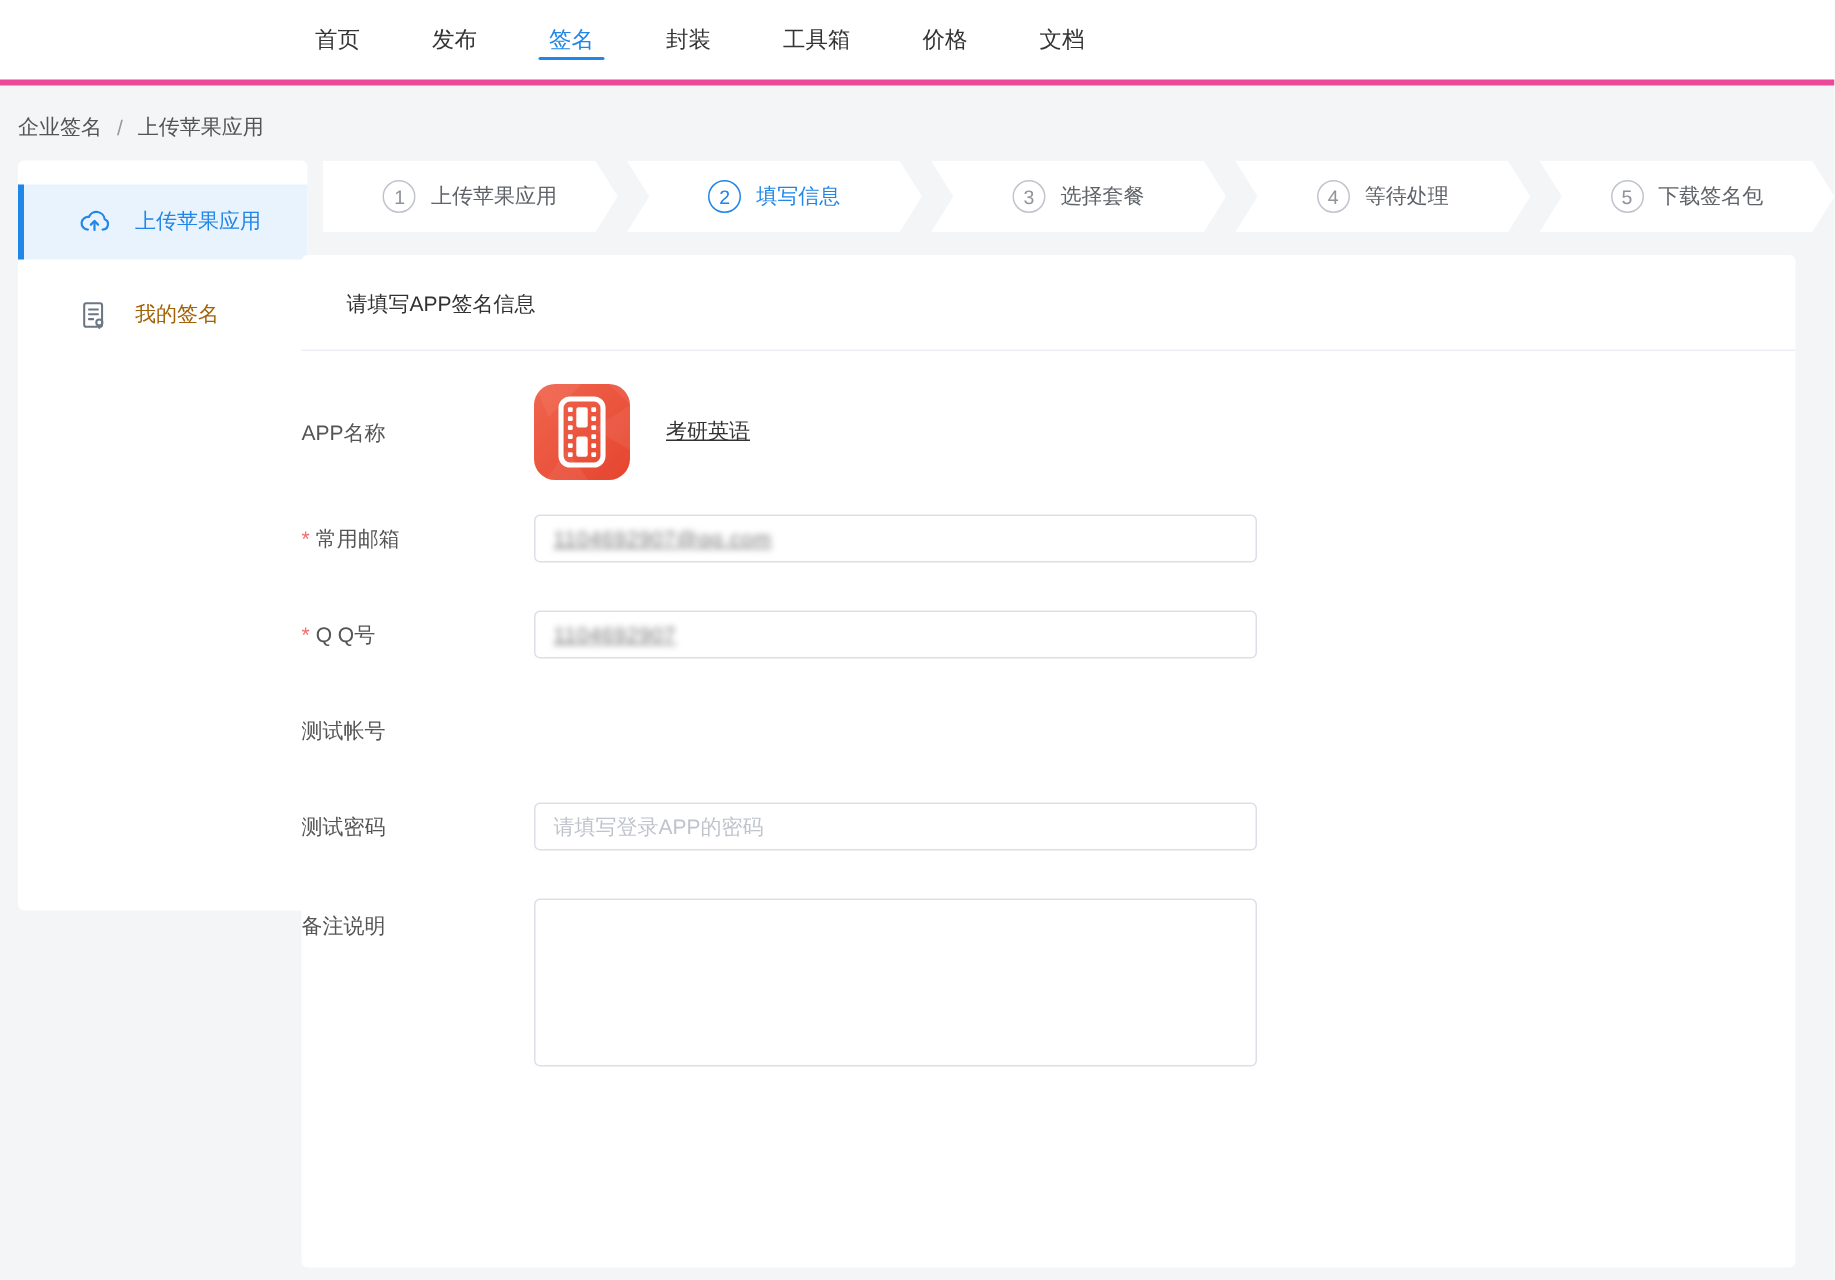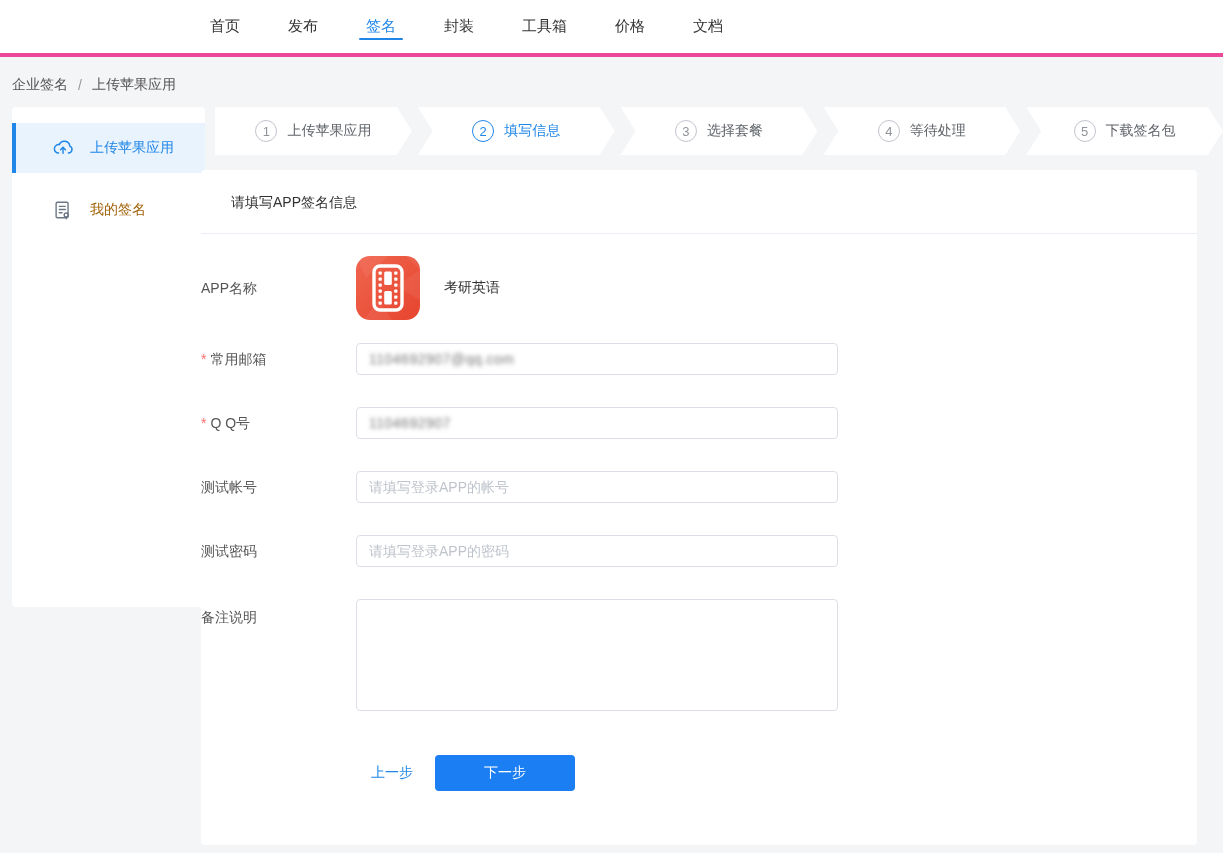--- a/index.html
+++ b/index.html
@@ -77,21 +77,21 @@
     height:64px; line-height:64px; padding-left:30px;
     font-size:14px; color:#303133; border-bottom:1px solid #ebeef5;
   }
   .form { padding-top:22px; }
   .form-row { display:flex; margin-bottom:32px; }
   .form-label {
     width:130px; text-align:left; font-size:14px; color:#555;
     line-height:32px; white-space:nowrap;
   }
   .form-label .req { color:#f56c6c; margin-right:4px; font-size:14px; }
-  .form-control { margin-left:25px; }
+  .form-control { margin-left:25px;text-decoration:underline; }
   .form-row.app-row { align-items:center; margin-bottom:23px; }
   .form-row.app-row .form-label { line-height:64px; }
   .app-meta { display:flex; align-items:center; gap:24px; }
   .app-icon { width:64px; height:64px; display:block; }
   .app-name { font-size:14px; color:#333; }
   .input-box {
     width:482px; height:32px; border:1px solid #dcdfe6; border-radius:4px;
     background:#fff; display:flex; align-items:center; padding:0 12px;
     font-size:14px; color:#777;
   }
@@ -240,38 +240,31 @@
       <div class="form-label">
         <span class="req">*</span><span>Q Q号</span>
       </div>
       <div class="form-control input-box">
         <span class="masked">1104692907</span>
       </div>
     </div>
 
     <div class="form-row">
       <div class="form-label">测试帐号</div>
-      <div class="form-control">
-        <input class="text-input" type="text" placeholder="请填写登录APP的帐号" style="">
-      </div>
     </div>
 
     <div class="form-row">
       <div class="form-label">测试密码</div>
       <div class="form-control">
         <input class="text-input" type="text" placeholder="请填写登录APP的密码" style="">
       </div>
     </div>
 
     <div class="form-row remark-row">
       <div class="form-label">备注说明</div>
       <div class="form-control">
         <textarea class="remark" style=""></textarea>
       </div>
     </div>
 
-    <div class="btn-row">
-      <a class="link-btn">上一步</a>
-      <button class="primary-btn">下一步</button>
-    </div>
 
   </div>
 </div>
 
 </body></html>

